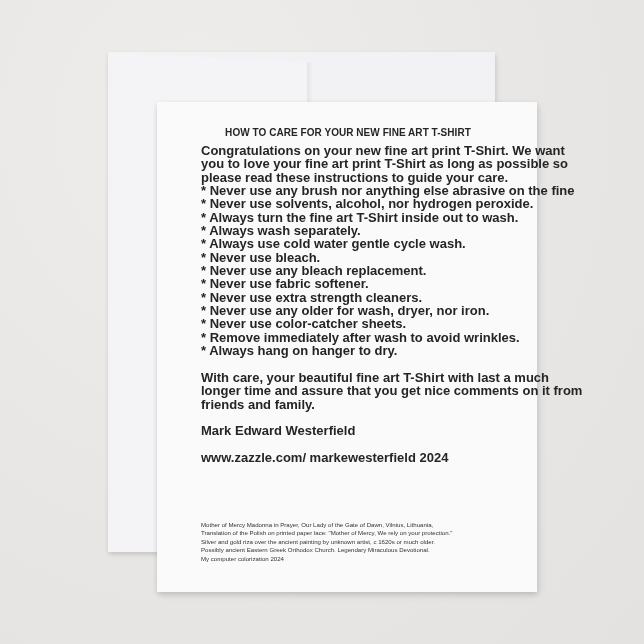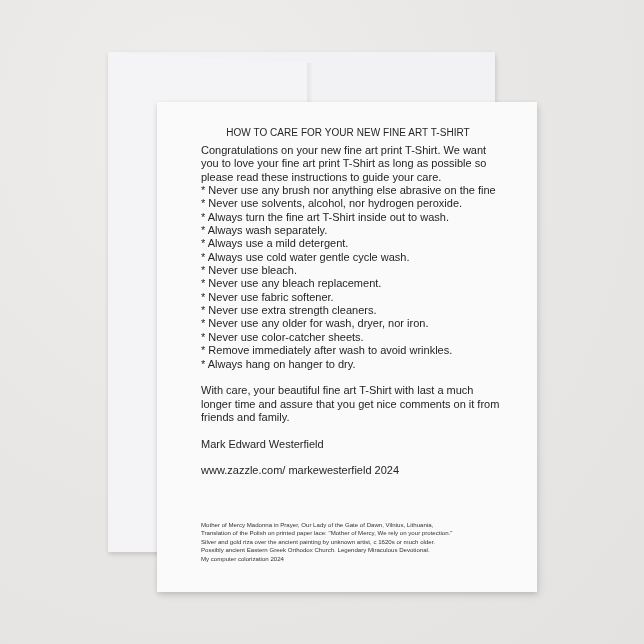--- a/index.html
+++ b/index.html
@@ -57,26 +57,27 @@
       width: 300px;
       color: #252525;
     }
     .title {
       font-size: 10px;
       text-align: center;
       width: 294px;
       letter-spacing: 0.05px;
       line-height: 14px;
       margin: 0 0 4px 0;
-      font-weight: normal;
+      font-weight: bold;
     }
     .body-text {
-      font-size: 11px;
+      font-size: 13px;
       line-height: 13.35px;
       white-space: nowrap;
+      font-weight: bold;
     }
     .body-text .line {
       display: block;
       height: 13.35px;
     }
     .spacer {
       height: 13.35px;
     }
     .fine-print {
       position: absolute;
@@ -105,21 +106,20 @@
 
     <div class="body-text">
       <span class="line">Congratulations on your new fine art print T-Shirt. We want</span>
       <span class="line">you to love your fine art print T-Shirt as long as possible so</span>
       <span class="line">please read these instructions to guide your care.</span>
 
       <span class="line">* Never use any brush nor anything else abrasive on the fine</span>
       <span class="line">* Never use solvents, alcohol, nor hydrogen peroxide.</span>
       <span class="line">* Always turn the fine art T-Shirt inside out to wash.</span>
       <span class="line">* Always wash separately.</span>
-      <span class="line">* Always use a mild detergent.</span>
       <span class="line">* Always use cold water gentle cycle wash.</span>
       <span class="line">* Never use bleach.</span>
       <span class="line">* Never use any bleach replacement.</span>
       <span class="line">* Never use fabric softener.</span>
       <span class="line">* Never use extra strength cleaners.</span>
       <span class="line">* Never use any older for wash, dryer, nor iron.</span>
       <span class="line">* Never use color-catcher sheets.</span>
       <span class="line">* Remove immediately after wash to avoid wrinkles.</span>
       <span class="line">* Always hang on hanger to dry.</span>
 

